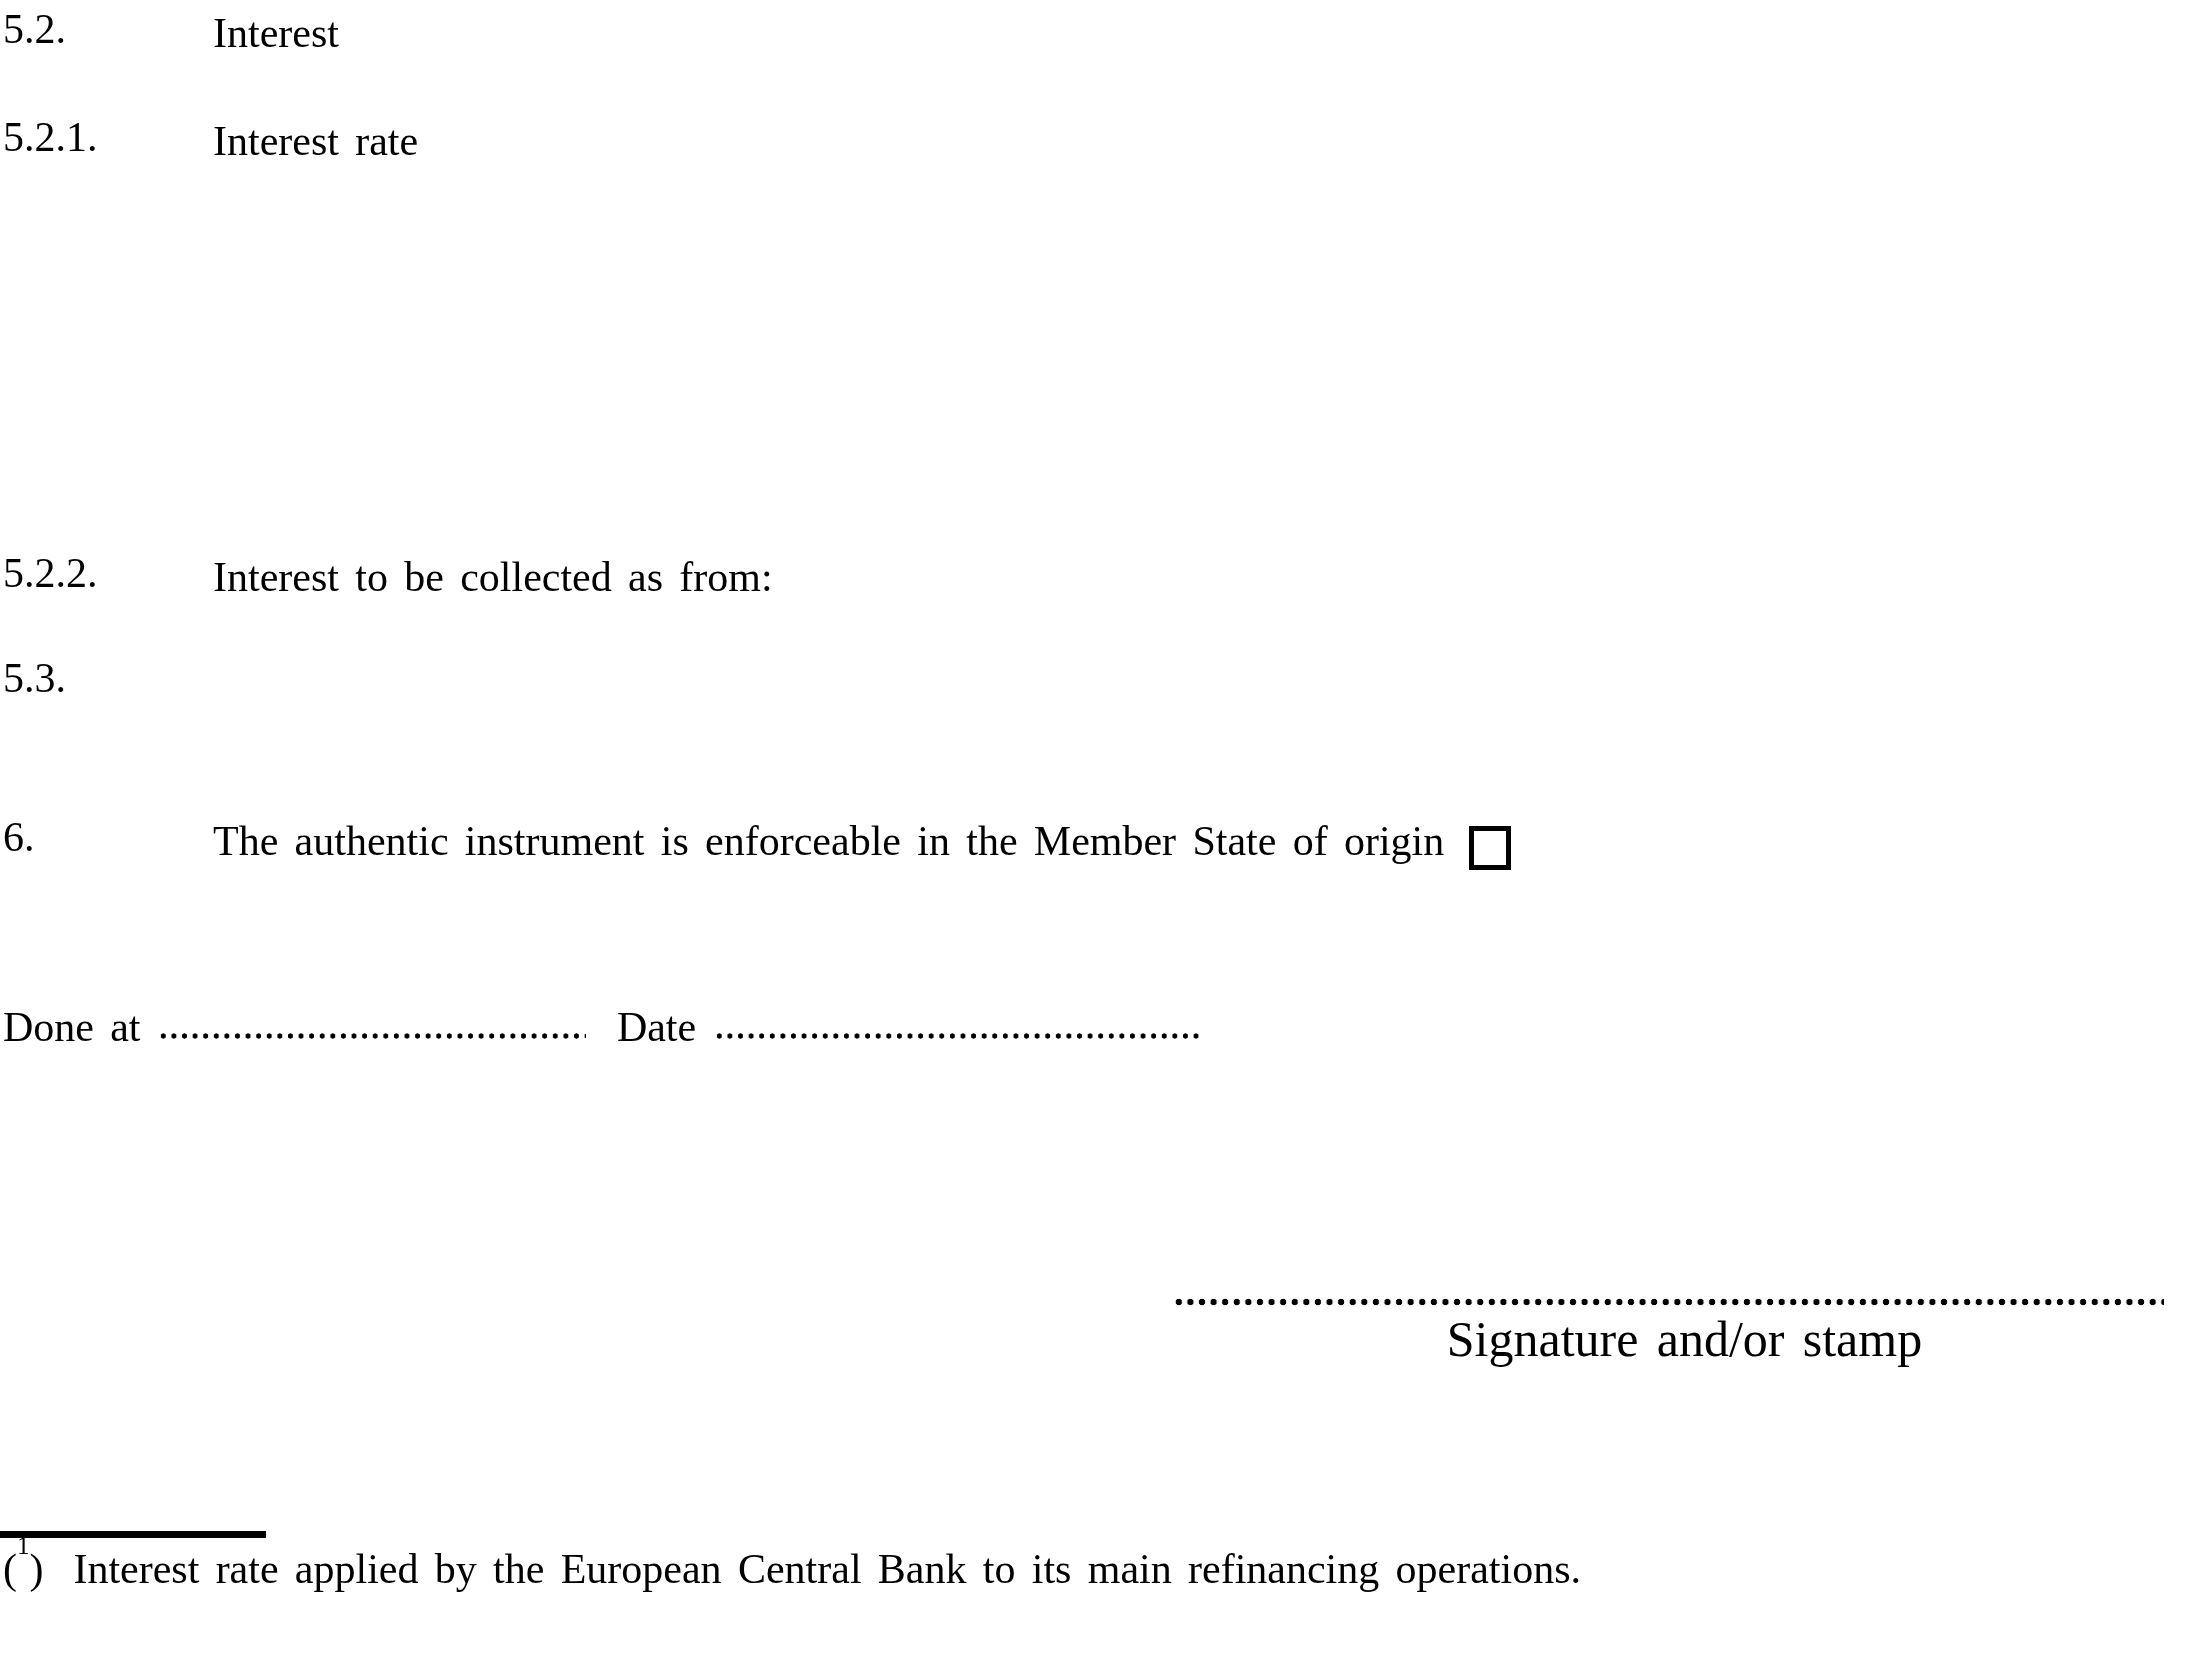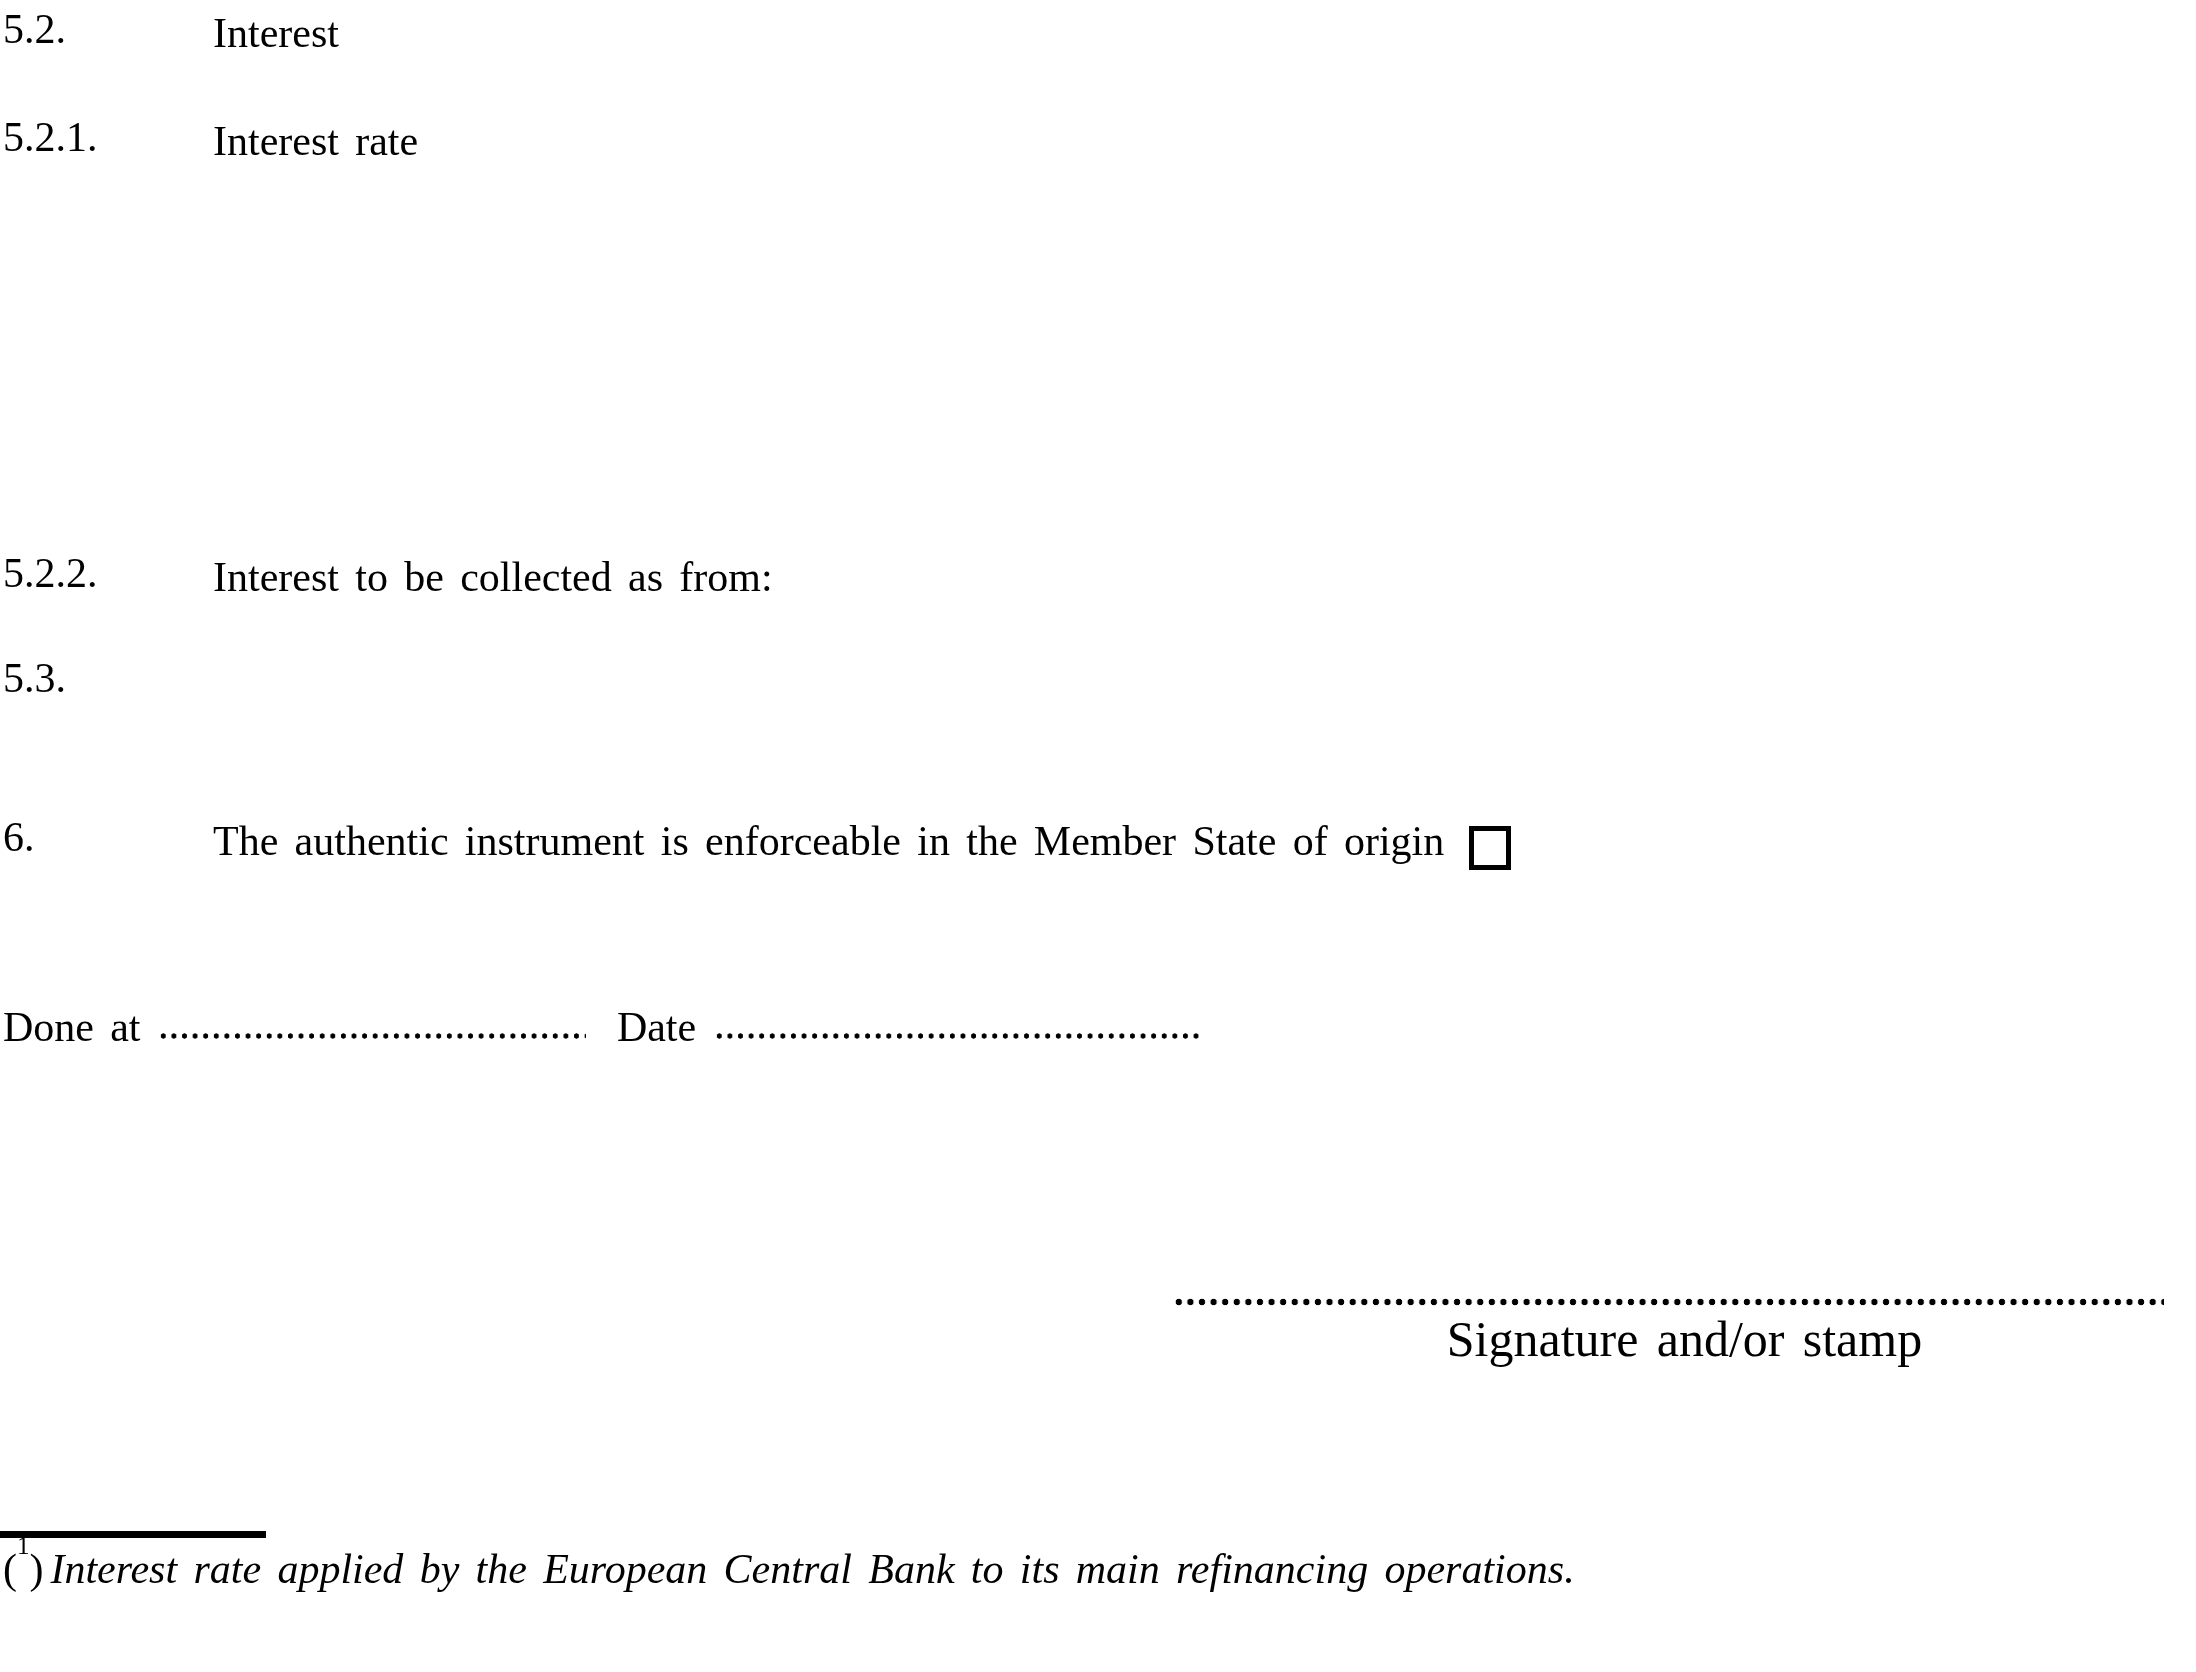--- a/index.html
+++ b/index.html
@@ -77,21 +77,21 @@
     background: #000;
   }
   .fn-row {
     position: absolute;
     left: 2.9px; top: 1545px;
     font-size: 42px;
     line-height: 48px;
     white-space: nowrap;
     word-spacing: 5.8px;
   }
-  .fn-text { margin-left: 7px; font-style: italic; }
+  .fn-text { margin-left: 30px; }
 </style>
 </head>
 <body>
 
 <div class="page">
 
   <div class="row" style="top:4.8px">
     <span class="num">5.2.</span>
     <span class="txt">Interest</span>
   </div>

